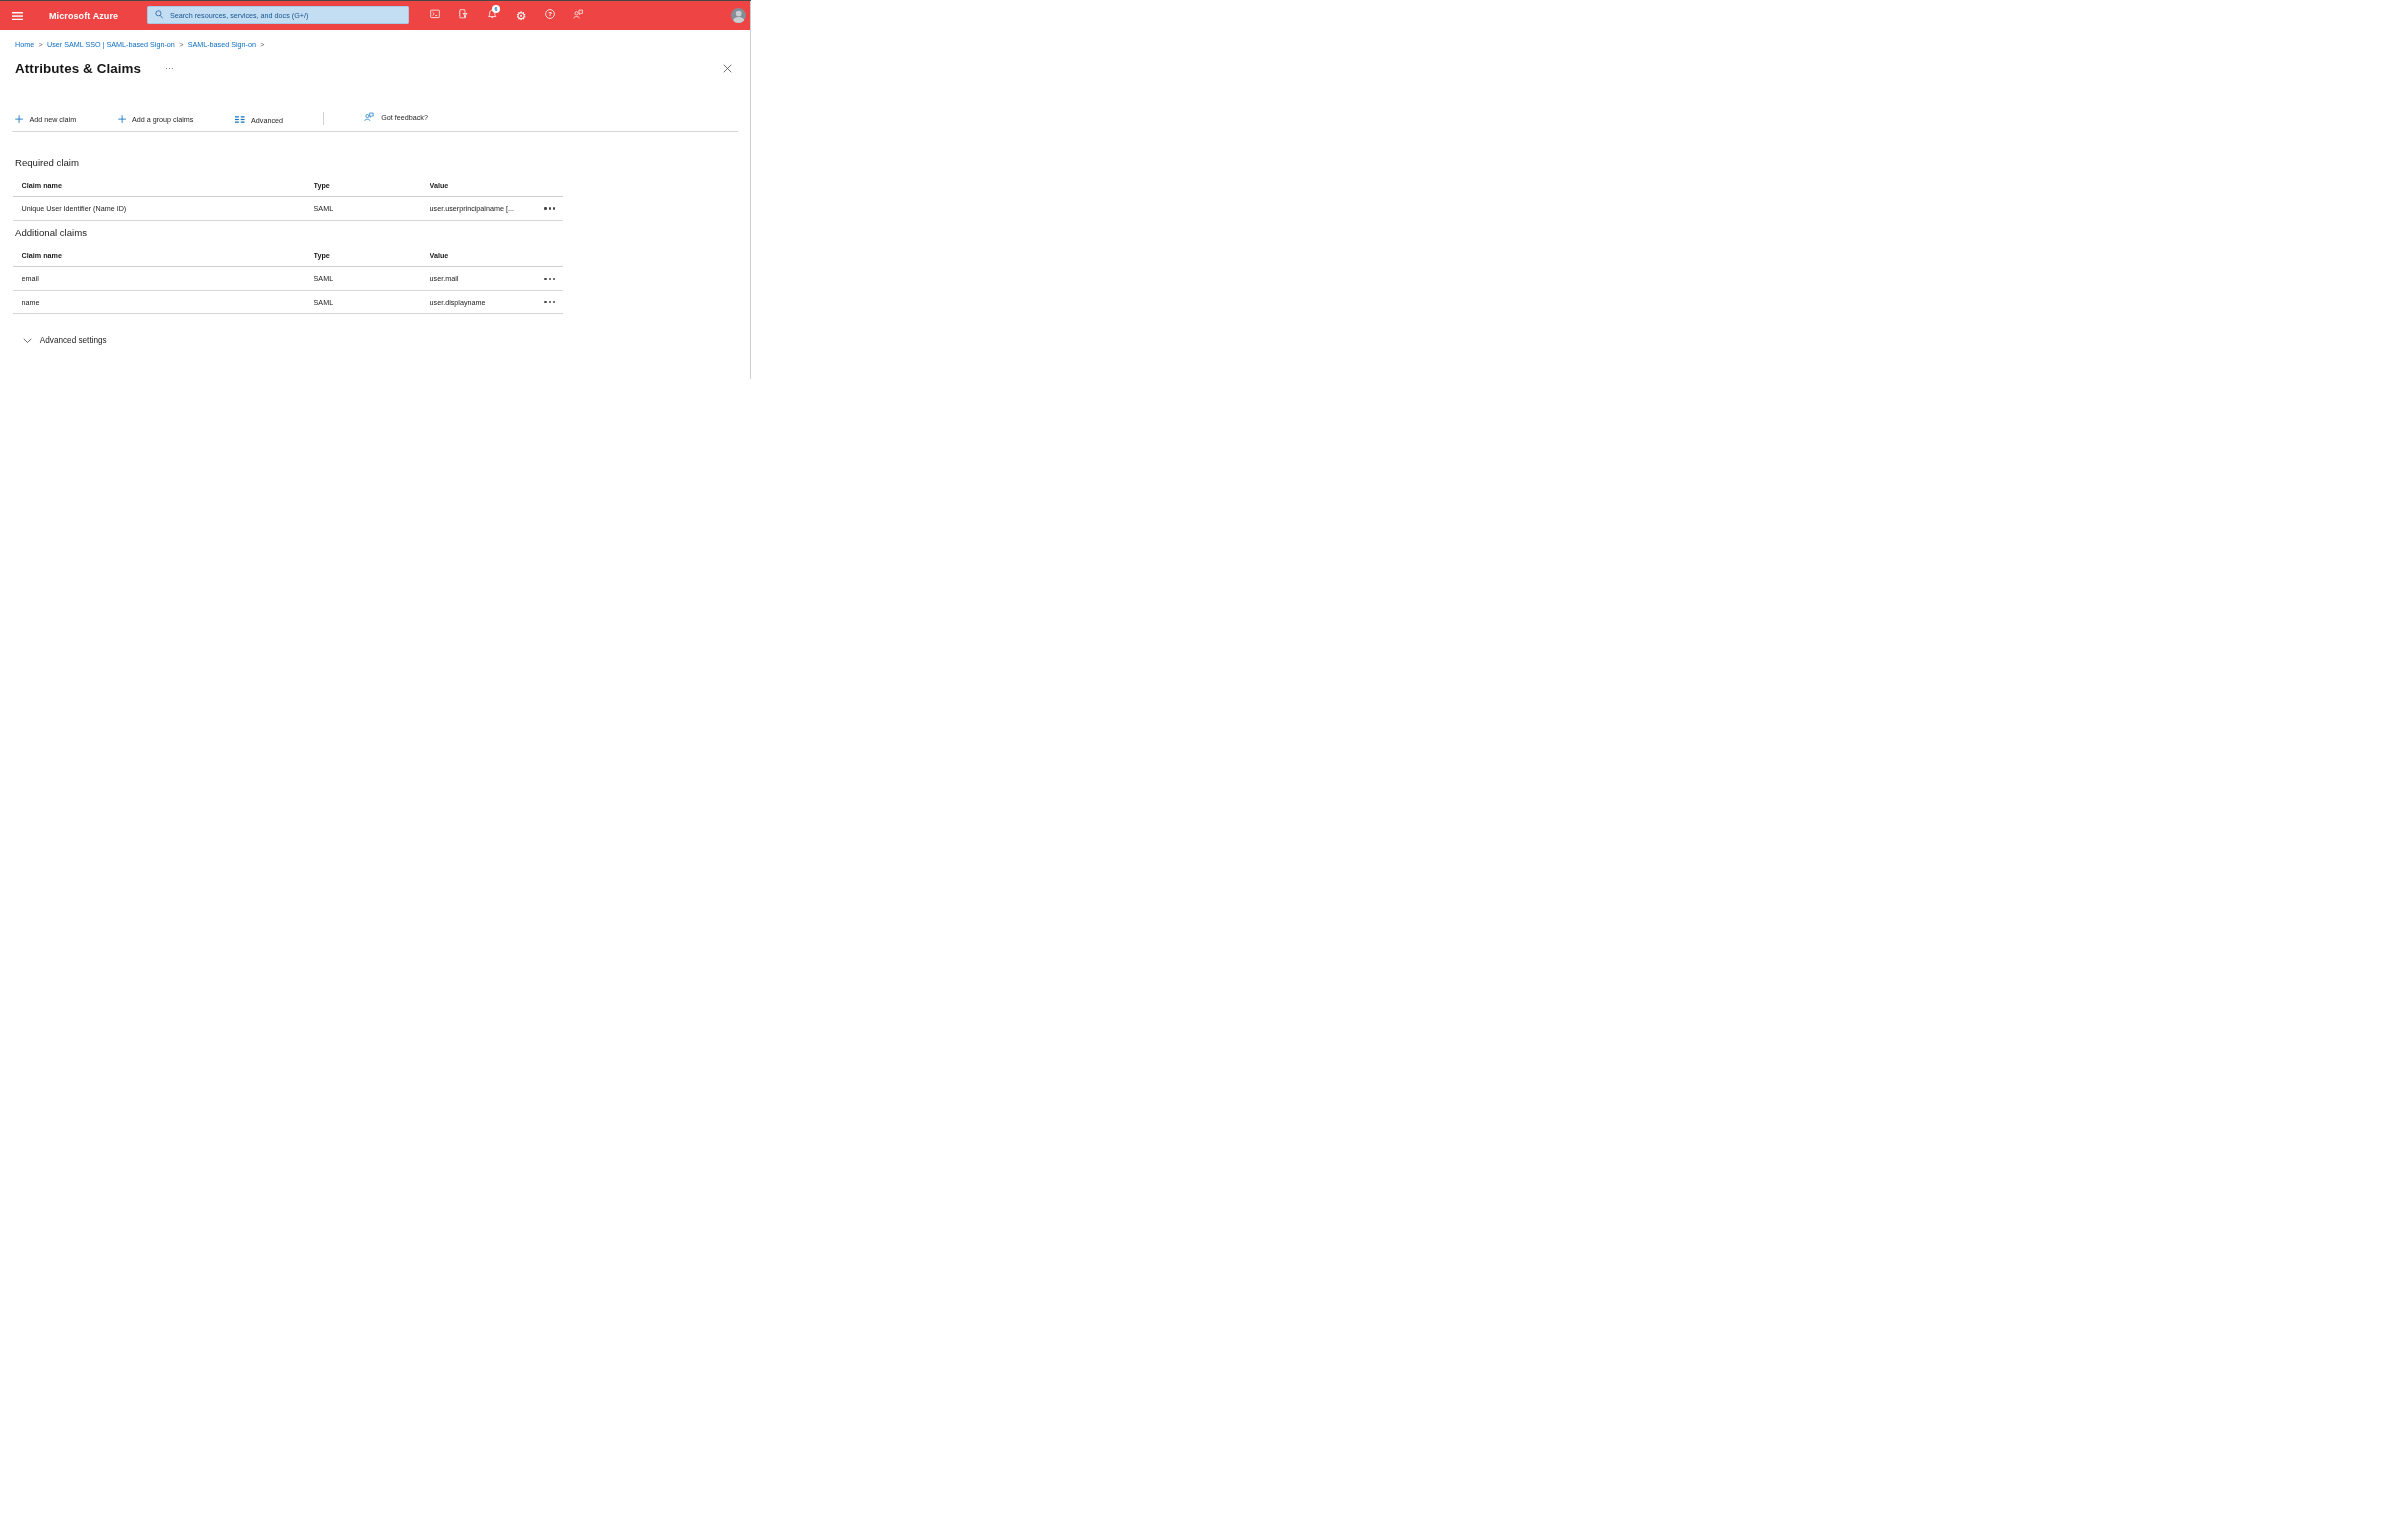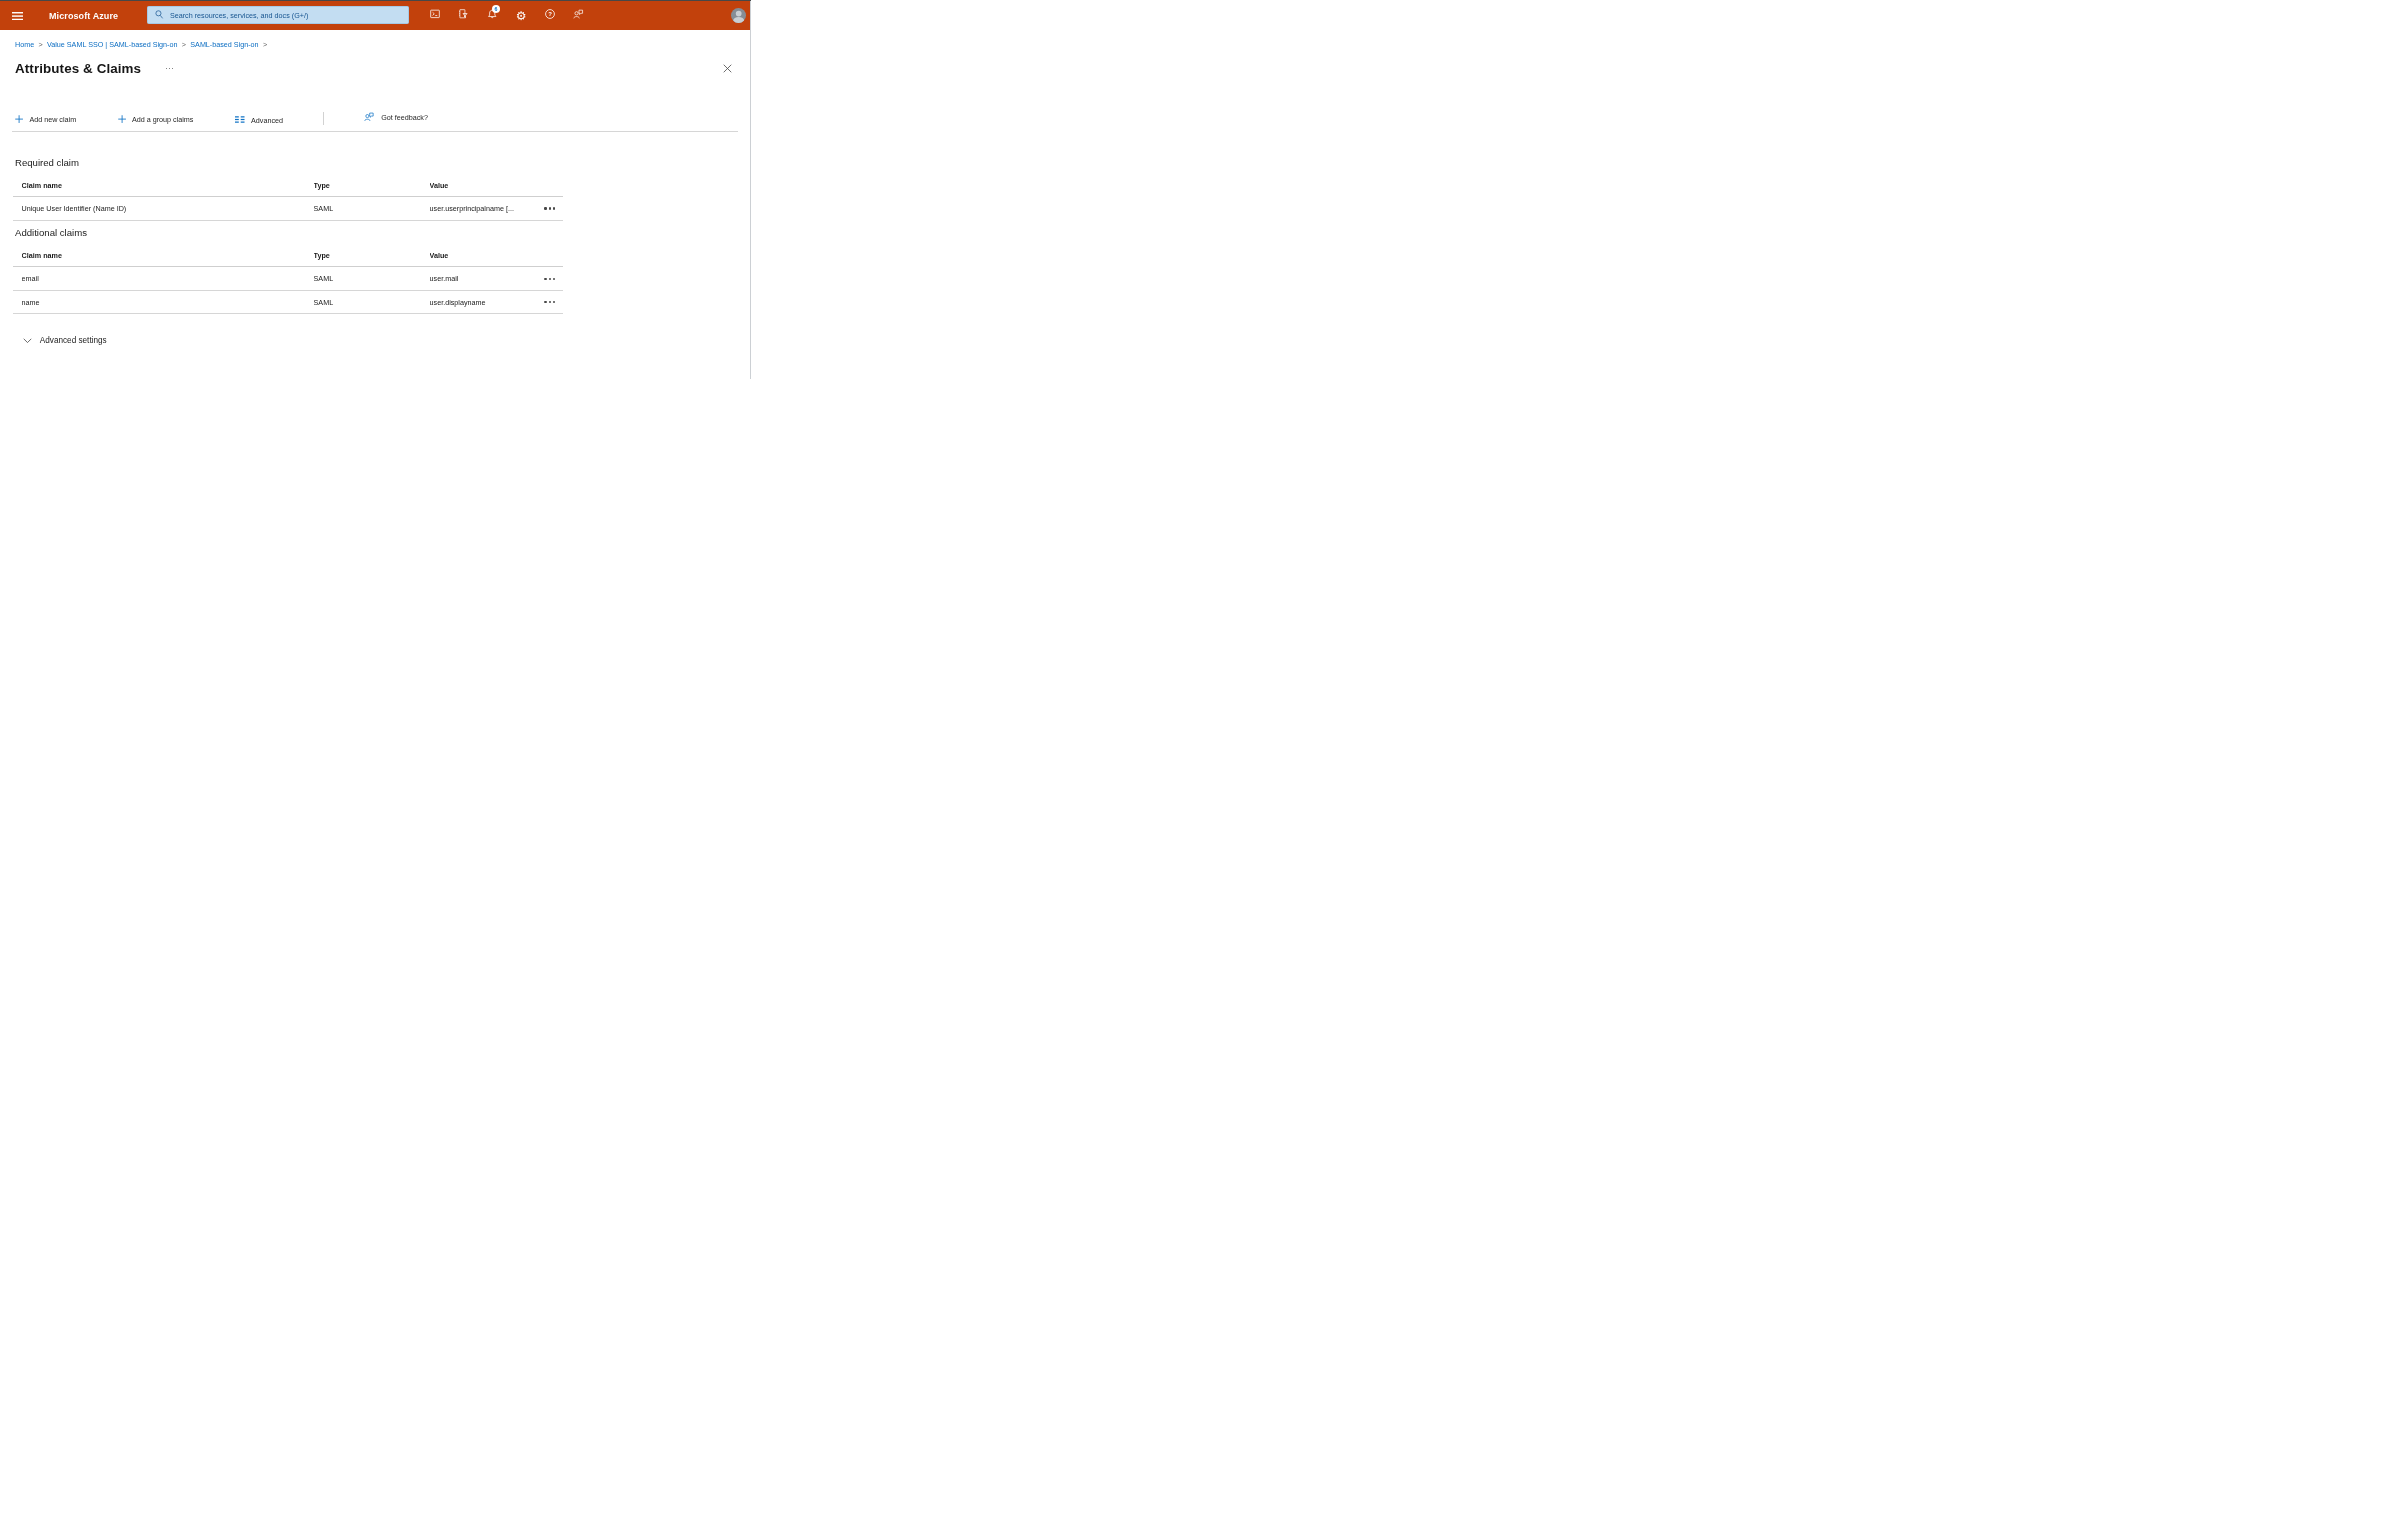--- a/index.html
+++ b/index.html
@@ -5,21 +5,21 @@
   * { box-sizing: border-box; }
   html,body { margin:0; padding:0; }
   body {
     width:751px; height:379px; position:relative; overflow:hidden;
     background:#ffffff; font-family:"Liberation Sans","DejaVu Sans",sans-serif;
     border-top:1px solid #474747;
   }
   button { font-family:inherit; cursor:pointer; }
 
   
-  .topbar { position:relative; height:29px; background:#c2410c; }
+  .topbar { position:relative; height:29px; background:#ef4444; }
   .hamburger-btn { position:absolute; left:10.6px; top:0; width:14.4px; height:29px;
     display:flex; align-items:center; justify-content:center; background:none; border:none; padding:0; }
   .brand { position:absolute; left:49px; top:0; height:29px; display:flex; align-items:center;
     color:#ffffff; font-size:9px; font-weight:bold; letter-spacing:0.1px; cursor:pointer; }
   .searchbox { position:absolute; left:147px; top:5.3px; width:262px; height:18px;
     background:#c3ddf2; border:0.5px solid #a6c9e6; border-radius:1.4px;
     display:flex; align-items:center; padding:0 7px; gap:4.3px; }
   .searchbox input { flex:1; background:transparent; border:none; outline:none;
     font-size:7.2px; color:#16548f; font-family:inherit; }
   .searchbox input::placeholder { color:#16548f; opacity:1; }
@@ -156,21 +156,21 @@
       <svg width="15.4" height="15.4" viewBox="0 0 32 32">
           <circle cx="16" cy="11.5" r="6" fill="#c9ced3"></circle>
           <ellipse cx="16" cy="27" rx="11.5" ry="8.5" fill="#c9ced3"></ellipse>
         </svg>
     </span>
   </button>
 </div>
 <div class="scroll-strip"></div>
 
 <nav class="breadcrumb">
-  <a>Home</a><span class="sep">&gt;</span><a>Value SAML SSO | SAML-based Sign-on</a><span class="sep">&gt;</span><a>SAML-based Sign-on</a><span class="sep">&gt;</span>
+  <a>Home</a><span class="sep">&gt;</span><a>User SAML SSO | SAML-based Sign-on</a><span class="sep">&gt;</span><a>SAML-based Sign-on</a><span class="sep">&gt;</span>
 </nav>
 
 <div class="title-row">
   <h1>Attributes &amp; Claims</h1>
   <button class="title-dots">
     <i></i>
       <i></i>
       <i></i>
   </button>
 </div>

